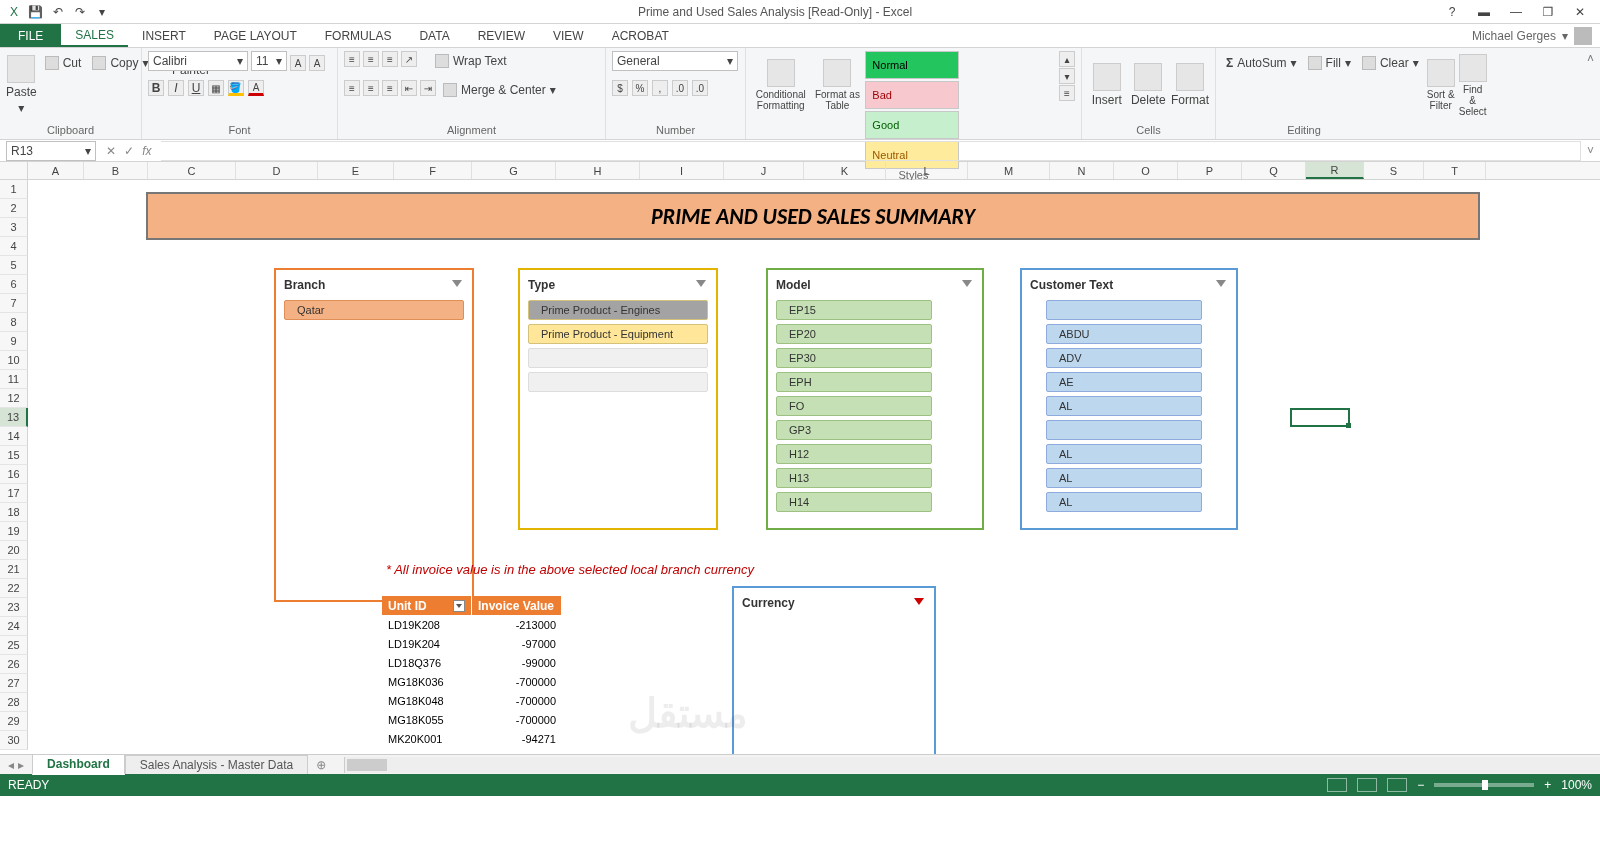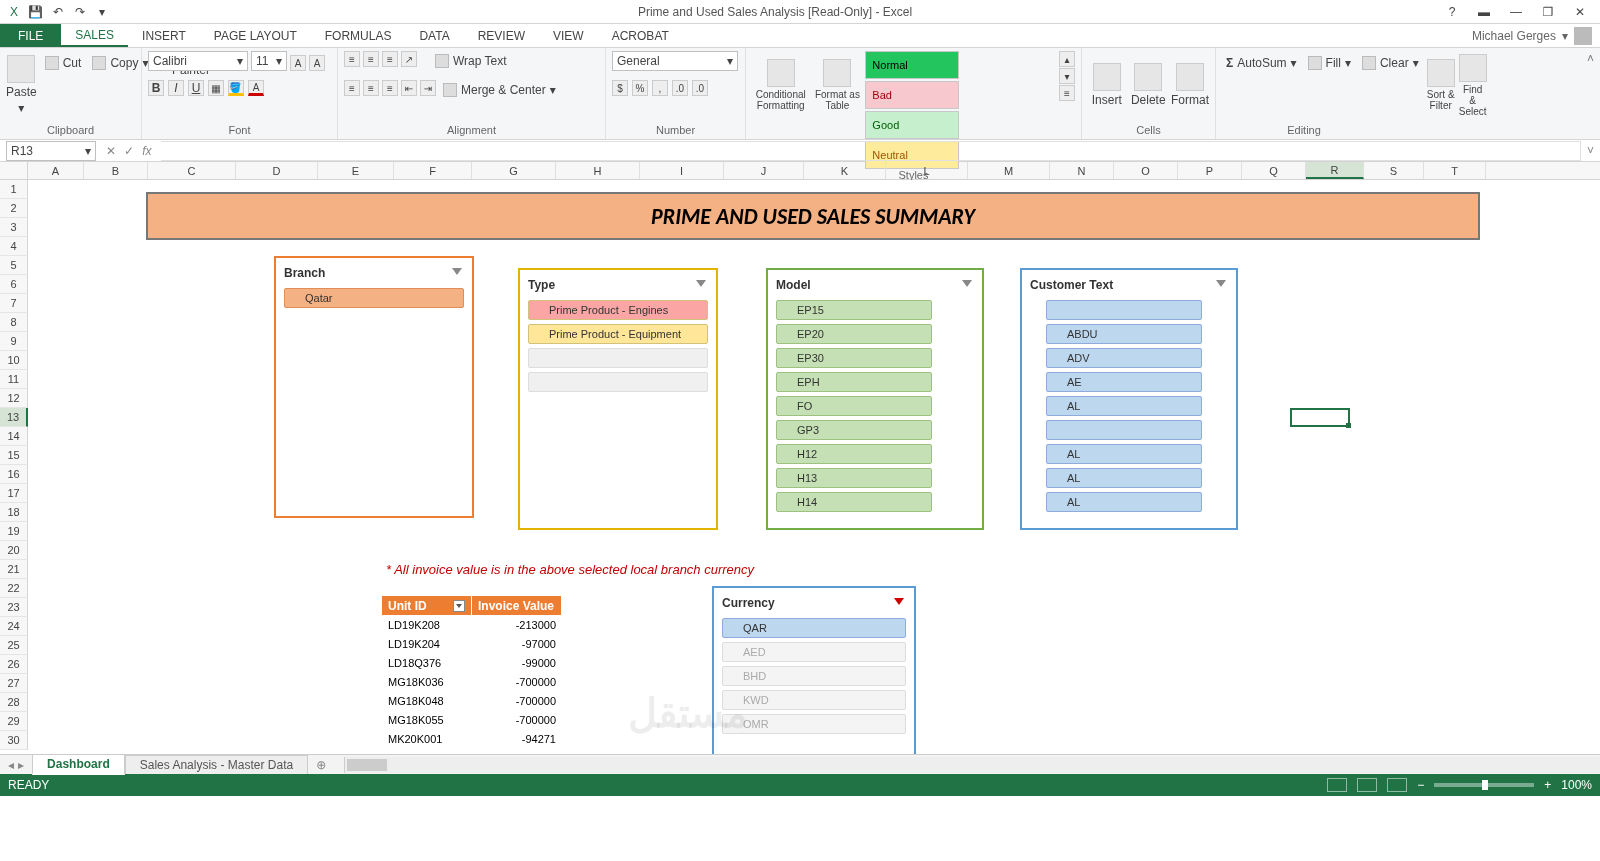--- a/index.html
+++ b/index.html
@@ -60,39 +60,39 @@
 .rowhdr .rh { height: 19px; border-bottom: 1px solid #e5e5e5; border-right: 1px solid #d4d4d4; text-align: center; font-size: 11px; color: #444; background: #f7f7f7; display:flex; align-items:center; justify-content:center;}
 .rowhdr .rh.sel { background: #d5e4d4; border-right: 2px solid #217346; }
 .sheet { position: absolute; left: 28px; top: 0; right: 0; bottom: 0; background: #fff; }
 
 .banner { position: absolute; left: 118px; top: 12px; width: 1334px; height: 48px; background: #f4b183; border: 2px solid #777; display: flex; align-items: center; justify-content: center; font-style: italic; font-weight: bold; font-size: 22px; font-family: Calibri, sans-serif; color: #000; }
 
 .slicer { position: absolute; border-width: 2px; border-style: solid; background: #fff; padding: 8px; }
 .slicer-hdr { display: flex; justify-content: space-between; align-items: center; font-weight: bold; font-size: 12px; color: #333; margin-bottom: 8px; }
 .slicer-filter { width: 14px; height: 14px; position: relative; }
 .slicer-filter::before { content:""; position:absolute; left:2px; top:2px; border:5px solid transparent; border-top:7px solid #888; }
-.slicer-item { height: 20px; border: 1px solid; border-radius: 2px; margin-bottom: 4px; padding: 0 20px; display: flex; align-items: center; font-size: 11px; color: #333; }
-
-.sl-branch { left: 246px; top: 76px; width: 200px; height: 262px; border-color: #ed7d31; }
+.slicer-item { height: 20px; border: 1px solid; border-radius: 2px; margin-bottom: 4px; padding: 0 12px; display: flex; align-items: center; font-size: 11px; color: #333; }
+
+.sl-branch { left: 246px; top: 88px; width: 200px; height: 334px; border-color: #ed7d31; }
 .sl-branch .slicer-item { border-color: #e08e55; background: #f4b183; }
 
 .sl-type { left: 490px; top: 88px; width: 200px; height: 262px; border-color: #e2b400; }
-.sl-type .slicer-item { border-color: #d4c27a; background: #fca5a5; }
+.sl-type .slicer-item { border-color: #d4c27a; background: #a3a3a3; }
 .sl-type .slicer-item.sel { background: #ffe699; }
 .sl-type .slicer-item.other { background: #f0f0f0; color:#bbb; border-color:#ddd; }
 
 .sl-model { left: 738px; top: 88px; width: 218px; height: 262px; border-color: #70ad47; }
 .sl-model .slicer-body { overflow-y: scroll; height: 218px; }
 .sl-model .slicer-item { border-color: #9cc181; background: #c5e0b4; width: 156px; }
 
 .sl-cust { left: 992px; top: 88px; width: 218px; height: 262px; border-color: #5b9bd5; }
 .sl-cust .slicer-body { overflow-y: scroll; height: 218px; }
 .sl-cust .slicer-item { border-color: #8faadc; background: #bdd7ee; width: 156px; margin-left: 16px; }
 
-.sl-curr { left: 684px; top: 406px; width: 204px; height: 170px; border-color: #5b9bd5; }
+.sl-curr { left: 704px; top: 406px; width: 204px; height: 170px; border-color: #5b9bd5; }
 .sl-curr .slicer-item { border-color: #8faadc; background: #bdd7ee; }
 .sl-curr .slicer-item.dim { background: #f4f4f4; color:#aaa; border-color:#ddd; }
 .sl-curr .slicer-filter::before { border-top-color: #c00; }
 
 .note { position: absolute; left: 358px; top: 382px; color: #c00000; font-style: italic; font-size: 13px; }
 
 .tbl { position: absolute; left: 354px; top: 416px; }
 .tbl-hdr { display: flex; }
 .tbl-hdr .th { background: #ed7d31; color: #fff; font-weight: bold; font-size: 11px; height: 19px; display: flex; align-items: center; padding: 0 6px; border-right:1px solid #fff; }
 .tbl-row { display: flex; height: 19px; }
@@ -515,27 +515,20 @@
             <div class="td val">-94271</div>
           </div>
         </div>
     </div>
 
     <div class="slicer sl-curr">
       <div class="slicer-hdr">
           <span>Currency</span>
           <span class="slicer-filter"></span>
         </div>
-      <div id="curr-body">
-          <div class="slicer-item">QAR</div>
-          <div class="slicer-item dim">AED</div>
-          <div class="slicer-item dim">BHD</div>
-          <div class="slicer-item dim">KWD</div>
-          <div class="slicer-item dim">OMR</div>
-        </div>
     </div>
 
     <div class="active-cell"></div>
     <div class="watermark">مستقل<br><span style="font-size:22px">mostaql.com</span></div>
   </div>
 </div>
 
 <div class="tabsbar">
   <div class="tabnav">
     <span>◂</span>

